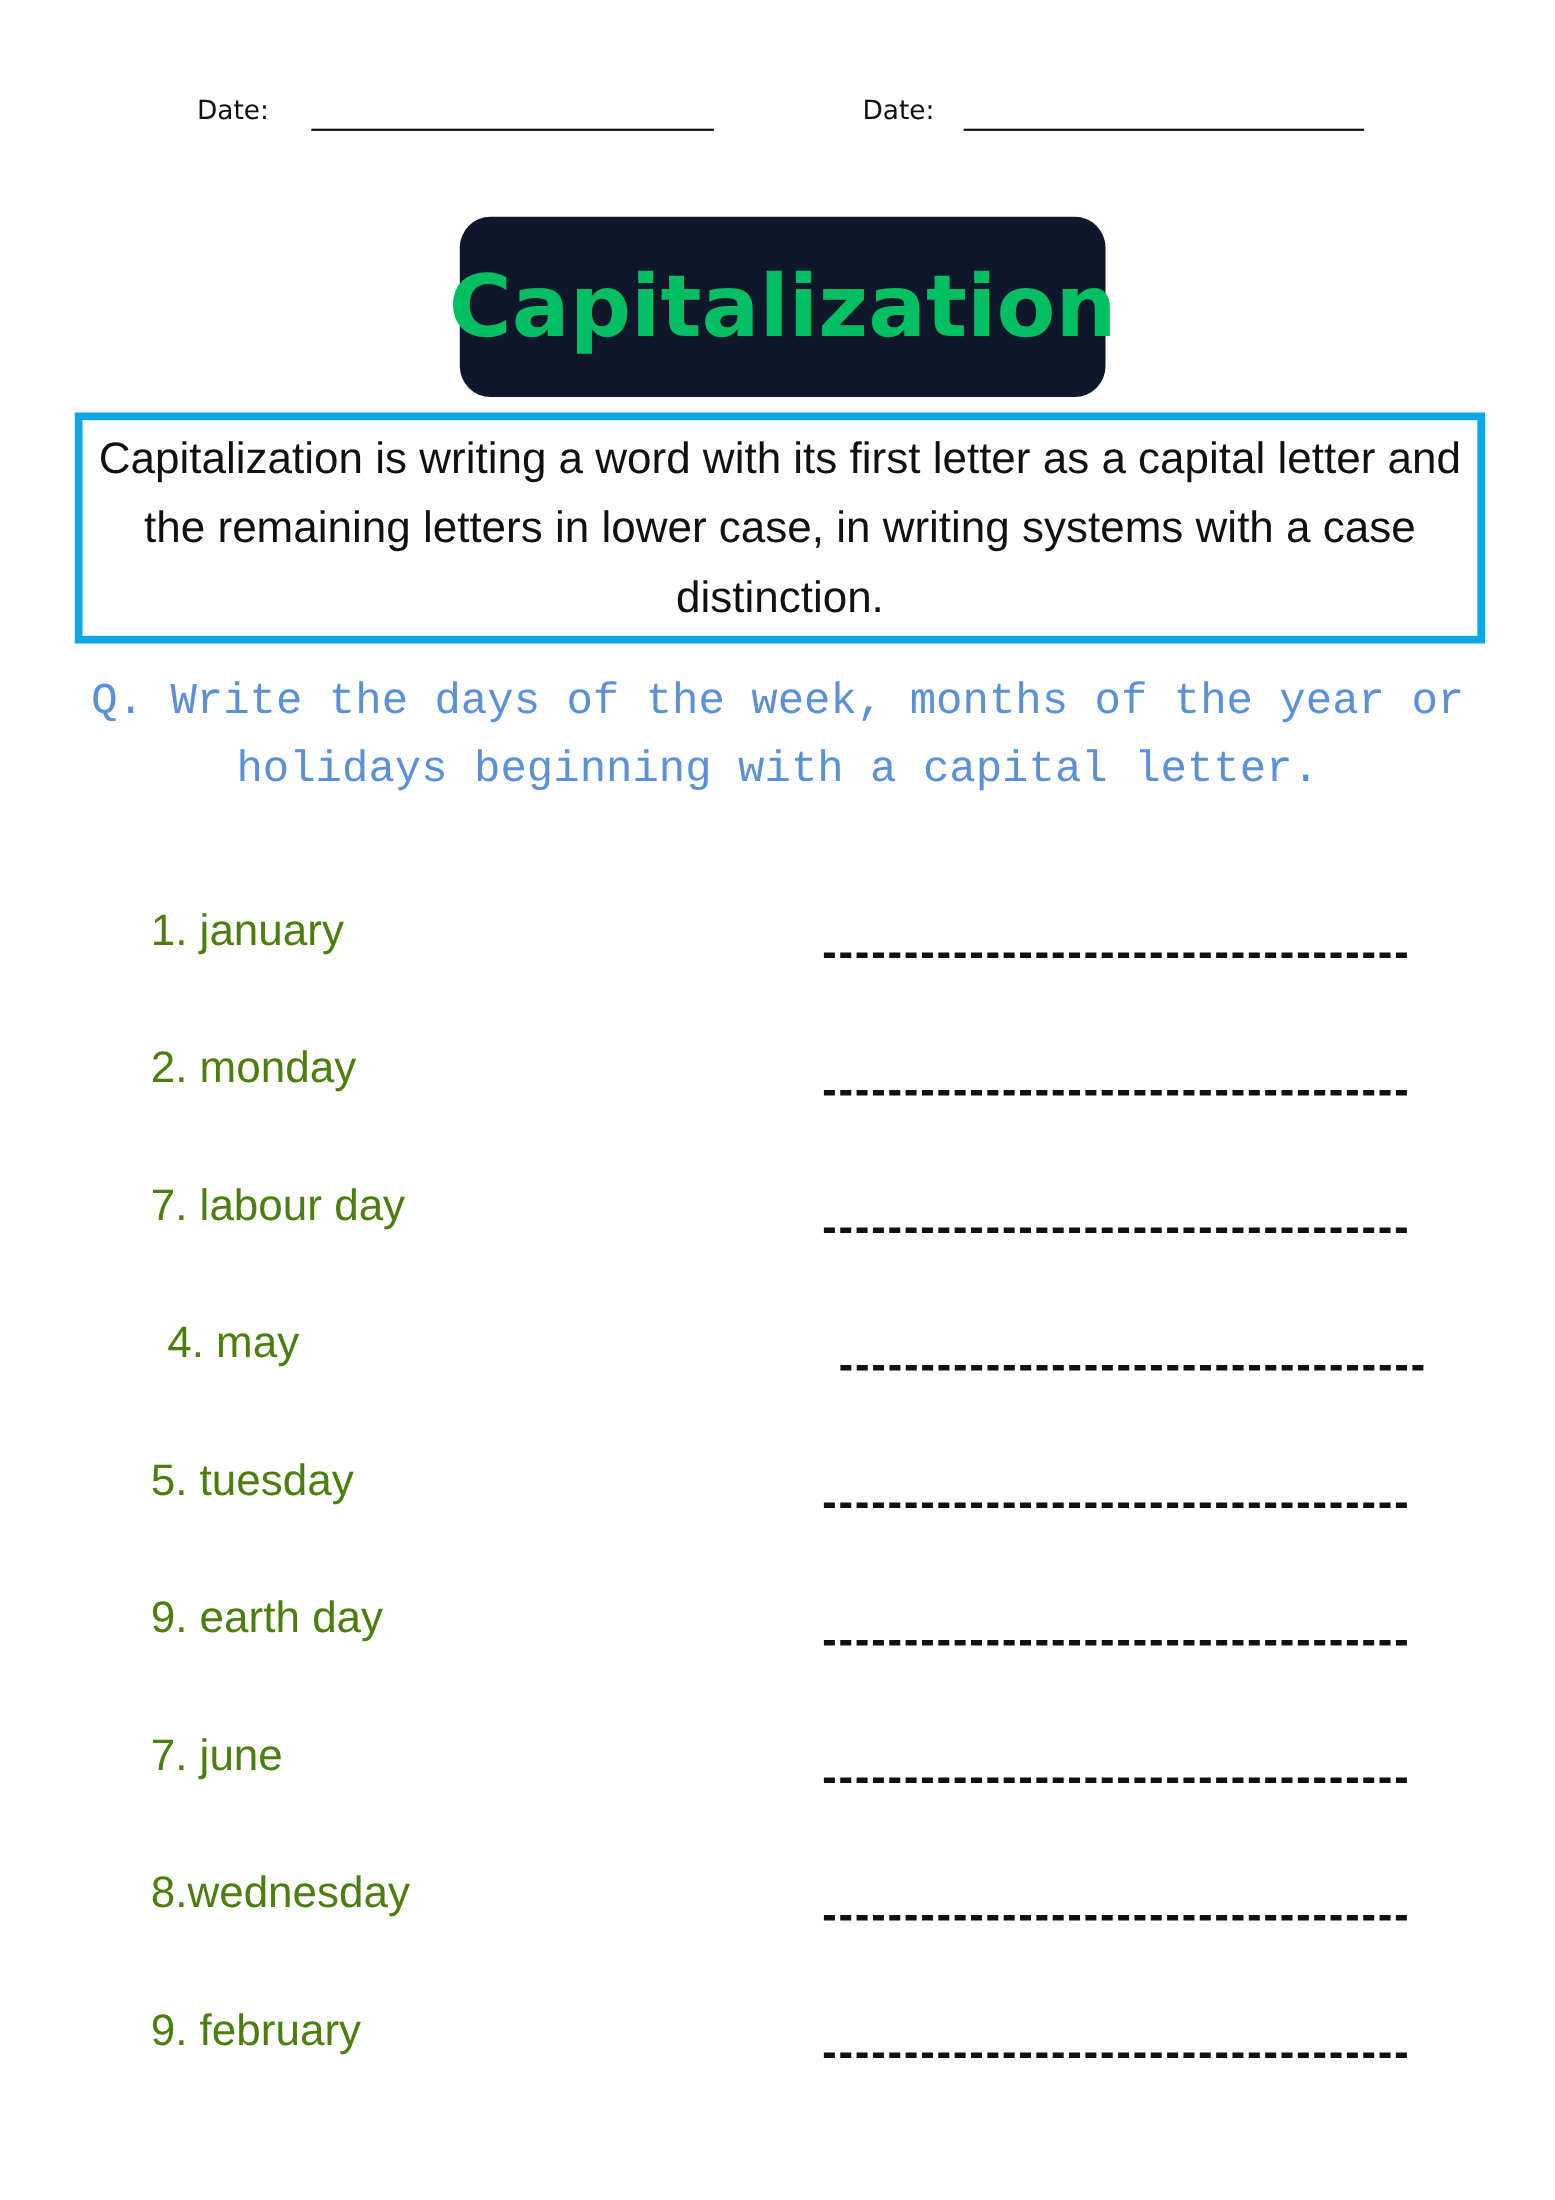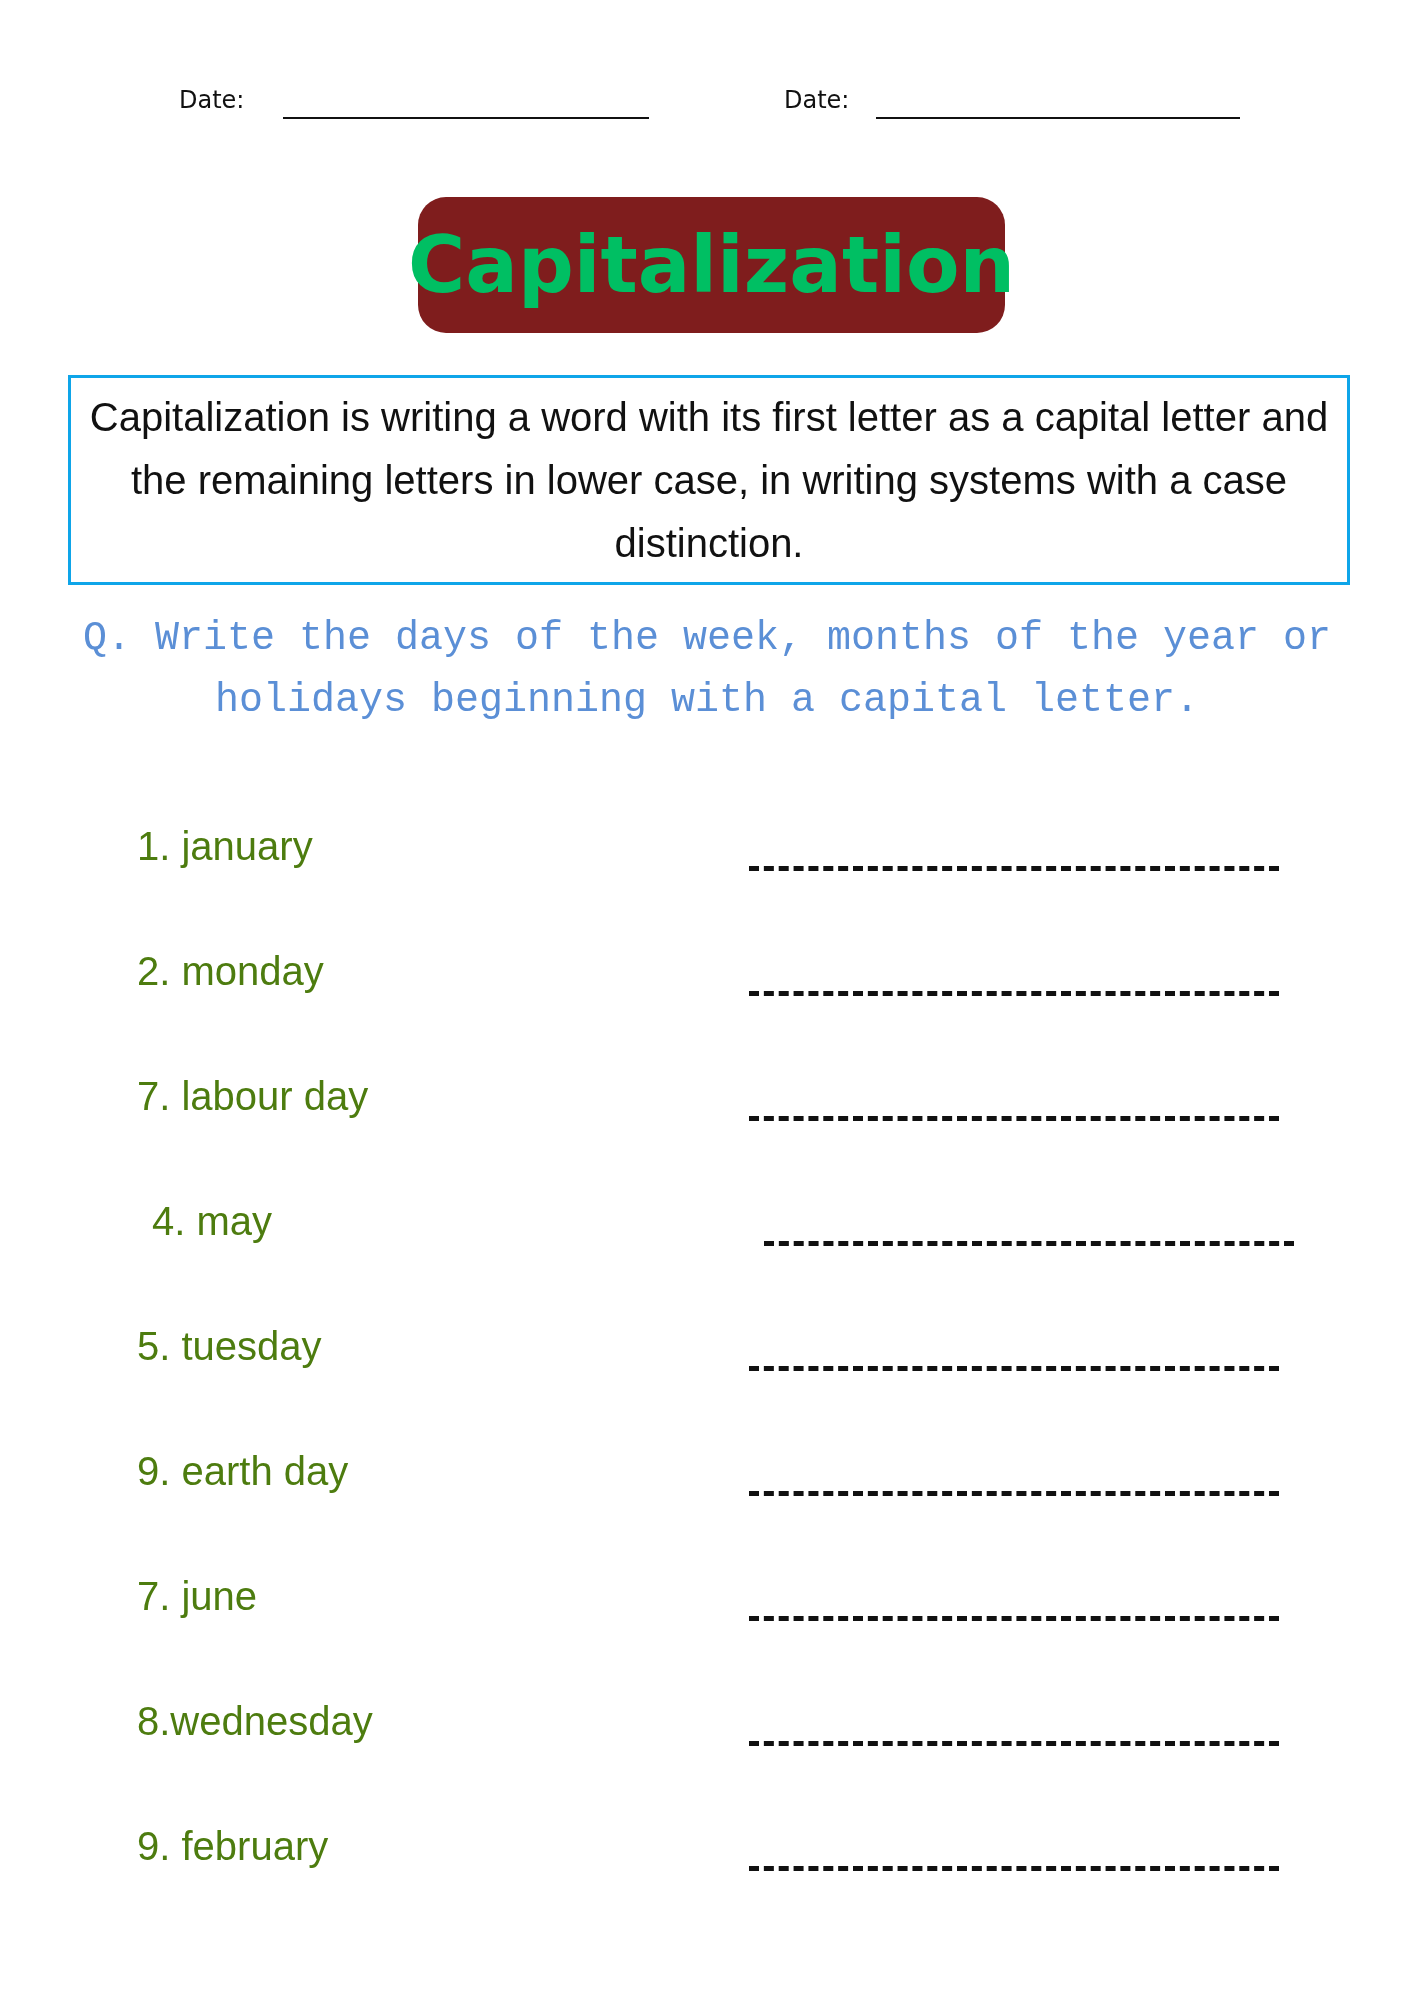--- a/index.html
+++ b/index.html
@@ -1,21 +1,21 @@
 <!DOCTYPE html>
 <html><head>
   <meta charset="utf-8">
   <style>
     html, body { margin: 0; padding: 0; background: #ffffff; }
     body { width: 1414px; height: 2000px; position: relative; overflow: hidden; font-family: "Liberation Sans", sans-serif; color: #111; }
     .hdr-label { position: absolute; top: 86px; font-size: 24px; font-family: "DejaVu Sans", sans-serif; color: #111; }
     .hdr-line { position: absolute; top: 117px; height: 2px; background: #111; }
-    .title-box { position: absolute; left: 418px; top: 197px; width: 587px; height: 136px; background: #7f1d1d; border-radius: 28px; display: flex; align-items: center; justify-content: center; }
+    .title-box { position: absolute; left: 418px; top: 197px; width: 587px; height: 164px; background: #0f172a; border-radius: 28px; display: flex; align-items: center; justify-content: center; }
     .title { font-size: 78px; font-weight: bold; color: #00bf63; font-family: "DejaVu Sans", sans-serif; letter-spacing: 0px; }
-    .def-box { position: absolute; left: 68px; top: 375px; width: 1282px; height: 210px; border: 3px solid #0ea5e9; box-sizing: border-box; display: flex; align-items: center; justify-content: center; }
+    .def-box { position: absolute; left: 68px; top: 375px; width: 1282px; height: 210px; border: 7px solid #0ea5e9; box-sizing: border-box; display: flex; align-items: center; justify-content: center; }
     .def-text { font-size: 40px; line-height: 63px; text-align: center; width: 1250px; font-family: "Liberation Sans", sans-serif; color: #111; }
     .question { position: absolute; left: 80px; top: 608px; width: 1254px; text-align: center; font-size: 40px; line-height: 62px; color: #5b8fd6; font-family: Liberation Mono, monospace; }
     .items { position: absolute; left: 0; top: 0; }
     .item { position: absolute; left: 137px; width: 1150px; height: 60px; }
     .item-text { position: absolute; left: 0; top: 0; font-size: 40px; color: #4d7c0f; font-family: Liberation Sans, sans-serif; }
     .blank { position: absolute; left: 612px; top: 42px; width: 530px; height: 0; border-top: 5px dashed #111; }
   </style>
 </head>
 <body>
 

